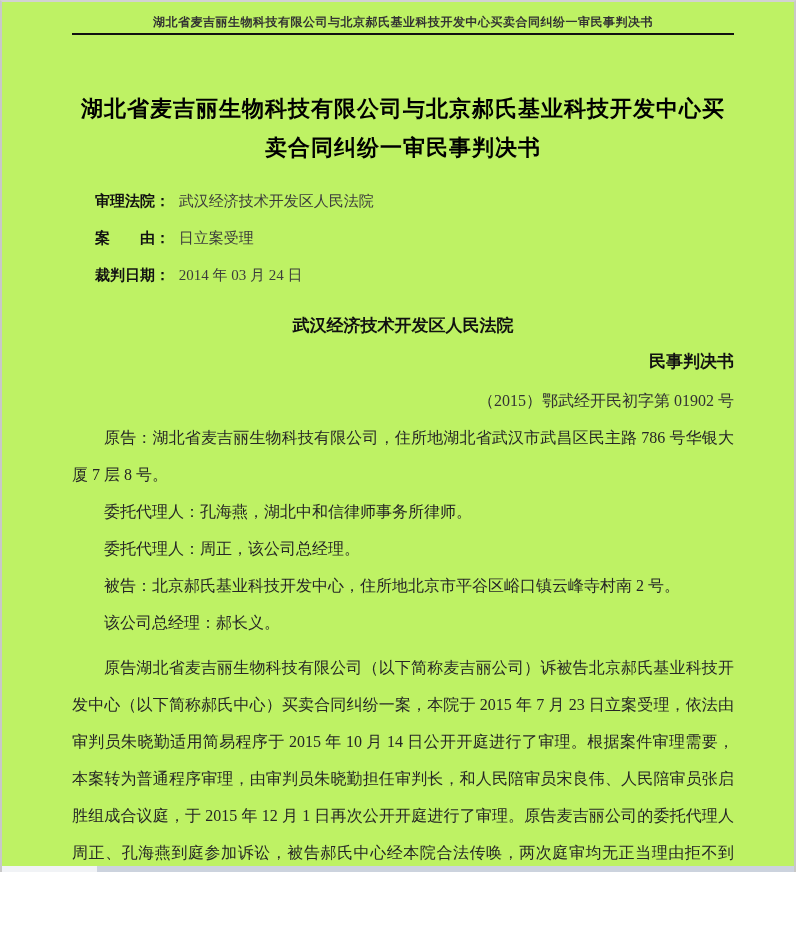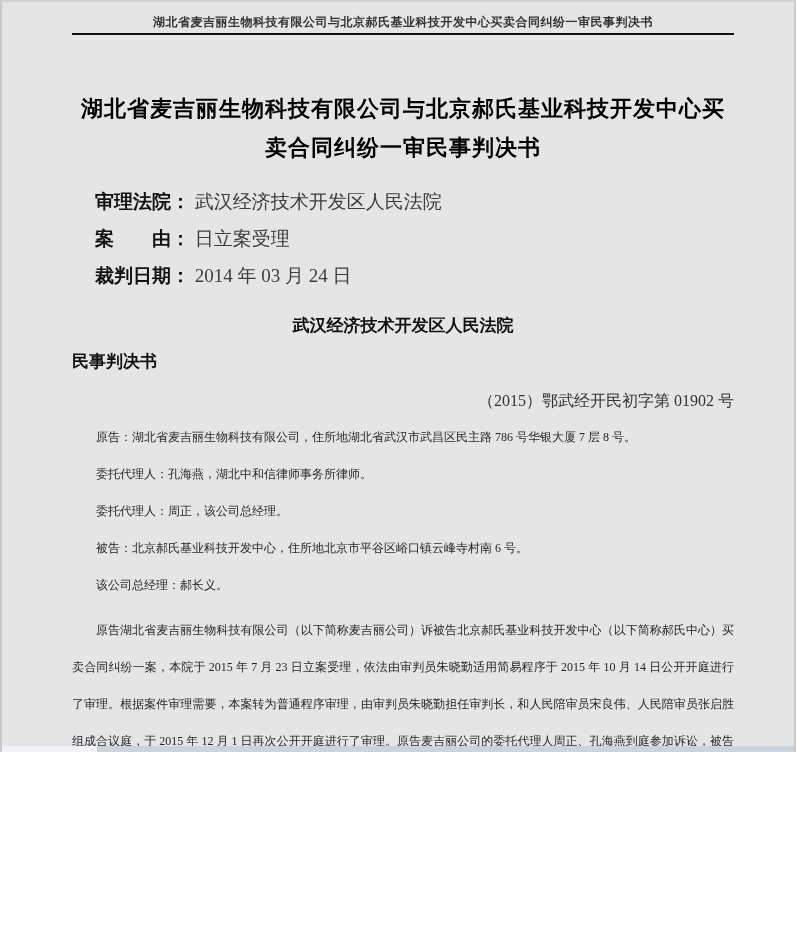--- a/index.html
+++ b/index.html
@@ -5,22 +5,22 @@
   * { margin: 0; padding: 0; box-sizing: border-box; }
   html, body { width: 796px; height: 932px; background: #ffffff; }
   body {
     font-family: "Liberation Serif", "DejaVu Serif", serif;
     color: #222222;
     overflow: hidden;
   }
   .page {
     position: relative;
     width: 796px;
-    height: 752px;
-    background: #e5e5e5;
+    height: 872px;
+    background: #bef264;
     border-left: 2px solid #c8c8c8;
     border-right: 2px solid #c8c8c8;
     border-top: 2px solid #d2d2d2;
     overflow: hidden;
   }
   .content {
     padding: 0 60px 0 70px;
   }
   .running-head {
     padding-top: 12px;
@@ -43,55 +43,55 @@
     line-height: 39px;
     color: #000000;
     letter-spacing: 1px;
   }
   .meta {
     margin-top: 16px;
     padding-left: 23px;
   }
   .meta-row {
     line-height: 37px;
-    font-size: 19px;
+    font-size: 15px;
   }
   .meta-label {
     display: inline-block;
     min-width: 80px;
     font-weight: bold;
     color: #111111;
   }
   .meta-value {
     color: #3c3c3c;
   }
   .court-heading {
     margin-top: 14px;
     text-align: center;
     font-size: 17px;
     font-weight: bold;
     line-height: 36px;
     color: #111111;
   }
   .doc-type {
-    text-align: left;
+    text-align: right;
     font-size: 17px;
     font-weight: bold;
     line-height: 36px;
     color: #111111;
   }
   .case-no-line {
     margin-top: 2px;
     text-align: right;
     font-size: 16px;
     line-height: 37px;
     color: #333333;
   }
   .body-text p {
-    font-size: 12px;
+    font-size: 16px;
     line-height: 37px;
     text-indent: 2em;
     text-align: justify;
     color: #262626;
   }
   .body-text p.procedure {
     margin-top: 8px;
   }
   .hscrollbar {
     position: absolute;
@@ -137,21 +137,21 @@
     </div>
 
     <div class="court-heading">武汉经济技术开发区人民法院</div>
     <div class="doc-type">民事判决书</div>
     <div class="case-no-line">（2015）鄂武经开民初字第 01902 号</div>
 
     <div class="body-text">
       <p>原告：湖北省麦吉丽生物科技有限公司，住所地湖北省武汉市武昌区民主路 786 号华银大厦 7 层 8 号。</p>
       <p>委托代理人：孔海燕，湖北中和信律师事务所律师。</p>
       <p>委托代理人：周正，该公司总经理。</p>
-      <p>被告：北京郝氏基业科技开发中心，住所地北京市平谷区峪口镇云峰寺村南 6 号。</p>
+      <p>被告：北京郝氏基业科技开发中心，住所地北京市平谷区峪口镇云峰寺村南 2 号。</p>
       <p>该公司总经理：郝长义。</p>
       <p class="procedure">原告湖北省麦吉丽生物科技有限公司（以下简称麦吉丽公司）诉被告北京郝氏基业科技开发中心（以下简称郝氏中心）买卖合同纠纷一案，本院于 2015 年 7 月 23 日立案受理，依法由审判员朱晓勤适用简易程序于 2015 年 10 月 14 日公开开庭进行了审理。根据案件审理需要，本案转为普通程序审理，由审判员朱晓勤担任审判长，和人民陪审员宋良伟、人民陪审员张启胜组成合议庭，于 2015 年 12 月 1 日再次公开开庭进行了审理。原告麦吉丽公司的委托代理人周正、孔海燕到庭参加诉讼，被告郝氏中心经本院合法传唤，两次庭审均无正当理由拒不到庭。本案现已审理终结。</p>
     </div>
 
   </div>
 
   <div class="hscrollbar">
     <div class="hscrollbar-thumb"></div>
   </div>
 </div>

